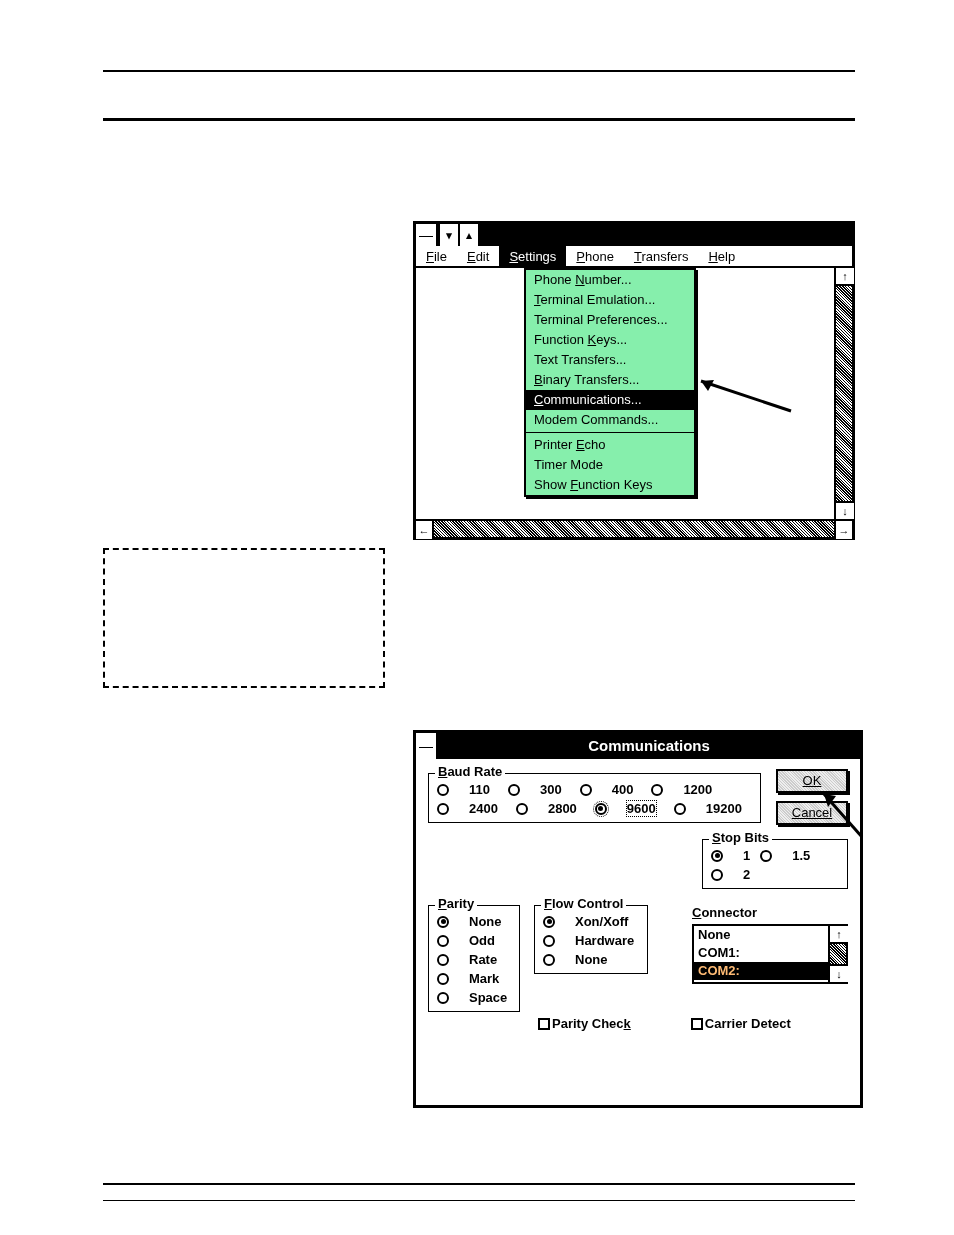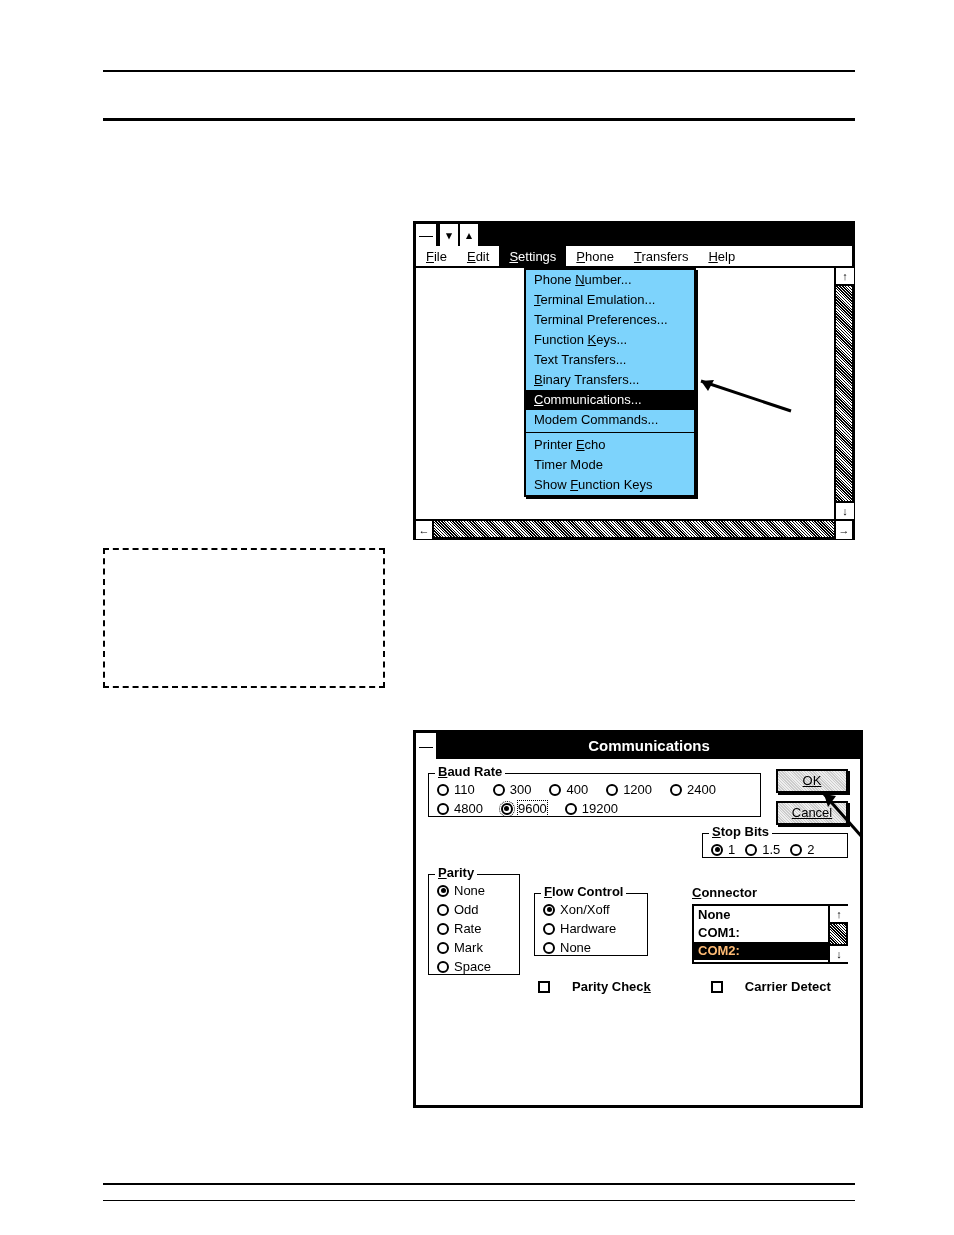--- a/index.html
+++ b/index.html
@@ -61,21 +61,21 @@
   .menu-item {
     padding: 3px 10px 0 10px;
     font-family: "MS Sans Serif", Arial, sans-serif;
     font-size: 13px;
   }
   .menu-item.open { background:#000; color:#fff; }
   .dropdown {
     position:absolute;
     left: 108px; top: 44px;
     width: 172px;
-    background:#7dd3fc;
+    background:#86efac;
     border:2px solid #000;
     box-shadow: 2px 2px 0 #000;
     z-index: 5;
   }
   .dd-item {
     padding: 1px 8px;
     font-size: 13px;
     line-height: 18px;
     white-space: nowrap;
   }
@@ -138,47 +138,47 @@
   .comm-title {
     height: 26px; background:#000; color:#fff; display:flex;
   }
   .comm-title .sysbox { height:26px; }
   .comm-title-text { flex:1; text-align:center; line-height:26px; font-weight:bold; font-size:15px; }
   .comm-body { padding: 10px 12px 8px 12px; position:relative; }
 
   .fieldset {
     border:1px solid #000;
     position:relative;
-    padding: 8px 8px 0 8px;
+    padding: 8px 8px 6px 8px;
   }
   .fieldset > .legend {
     position:absolute;
     top: -10px; left: 6px;
     background:#fff;
     padding: 0 3px;
     font-size:13px;
     font-weight:bold;
   }
   .radio-row { display:flex; flex-wrap:wrap; gap: 4px 18px; }
-  .ropt { display:flex; align-items:center; gap:5px; font-weight:normal; font-size:13px; }
+  .ropt { display:flex; align-items:center; gap:20px; font-weight:bold; font-size:13px; }
   .radio {
     width:12px; height:12px; border:2px solid #000; border-radius:50%;
     display:inline-flex; align-items:center; justify-content:center;
     background:#fff;
   }
   .radio.sel::after {
     content:""; width:5px; height:5px; background:#000; border-radius:50%;
   }
   .radio.focus { outline:1px dotted #000; outline-offset:1px; }
 
   .check {
     width:12px; height:12px; border:2px solid #000;
     display:inline-block; background:#fff;
   }
-  .ckopt { display:flex; align-items:center; gap:22px; font-weight:bold; font-size:13px;text-align:right; }
+  .ckopt { display:flex; align-items:center; gap:2px; font-weight:bold; font-size:13px;text-align:right; }
 
   .btn {
     position:absolute;
     right: 12px;
     width: 72px; height: 24px;
     border:2px solid #000;
     background: repeating-linear-gradient(45deg,#ccc 0 1px,#eee 1px 2px);
     box-shadow: 2px 2px 0 #000;
     text-align:center;
     font-weight:normal;
@@ -345,21 +345,21 @@
         <label class="ropt">
             <span class="radio"></span>
             <span data-bind="communications.baud.options.3">1200</span>
           </label>
         <label class="ropt">
             <span class="radio"></span>
             <span data-bind="communications.baud.options.4">2400</span>
           </label>
         <label class="ropt">
             <span class="radio"></span>
-            <span data-bind="communications.baud.options.5">4800</span>
+            <span data-bind="communications.baud.options.5">2800</span>
           </label>
         <label class="ropt">
             <span class="radio sel focus"></span>
             <span style="outline:1px dotted #000;" data-bind="communications.baud.options.6">9600</span>
           </label>
         <label class="ropt">
             <span class="radio"></span>
             <span data-bind="communications.baud.options.7">19200</span>
           </label>
       </div>
@@ -379,21 +379,21 @@
               <span data-bind="communications.stop_bits.options.1">1.5</span>
             </label>
           <label class="ropt">
               <span class="radio"></span>
               <span data-bind="communications.stop_bits.options.2">2</span>
             </label>
         </div>
       </div>
     </div>
 
-    <div class="group-row" style="align-items:center;">
+    <div class="group-row" style="align-items:flex-start;">
       <div class="fieldset parity-fs">
         <div class="legend"><span class="ul">P</span>arity</div>
         <div style="display:flex; flex-direction:column; gap:4px;">
           <label class="ropt">
               <span class="radio sel"></span>
               <span data-bind="communications.parity.options.0">None</span>
             </label>
           <label class="ropt">
               <span class="radio"></span>
               <span data-bind="communications.parity.options.1">Odd</span>

